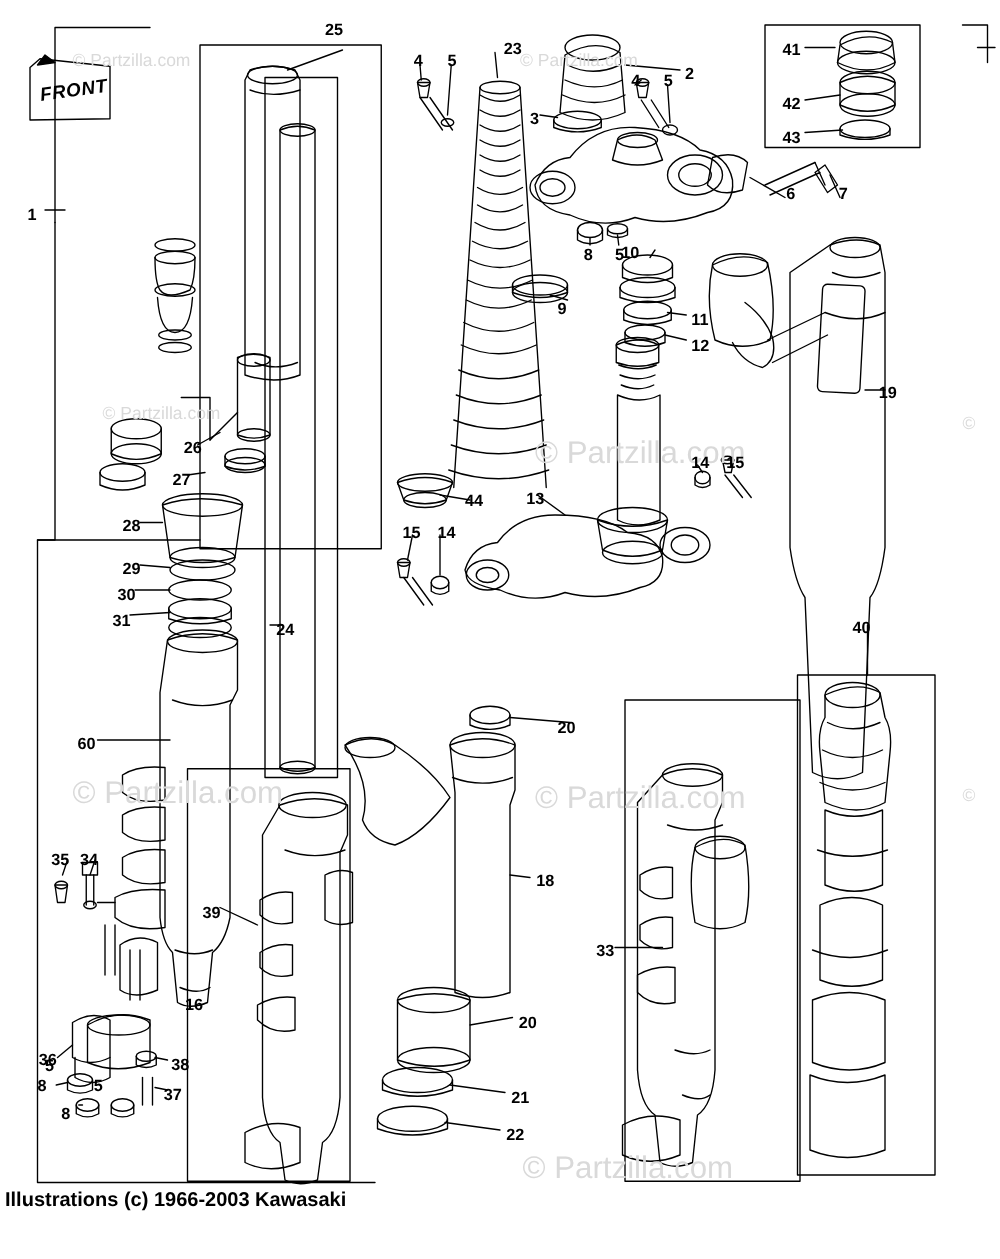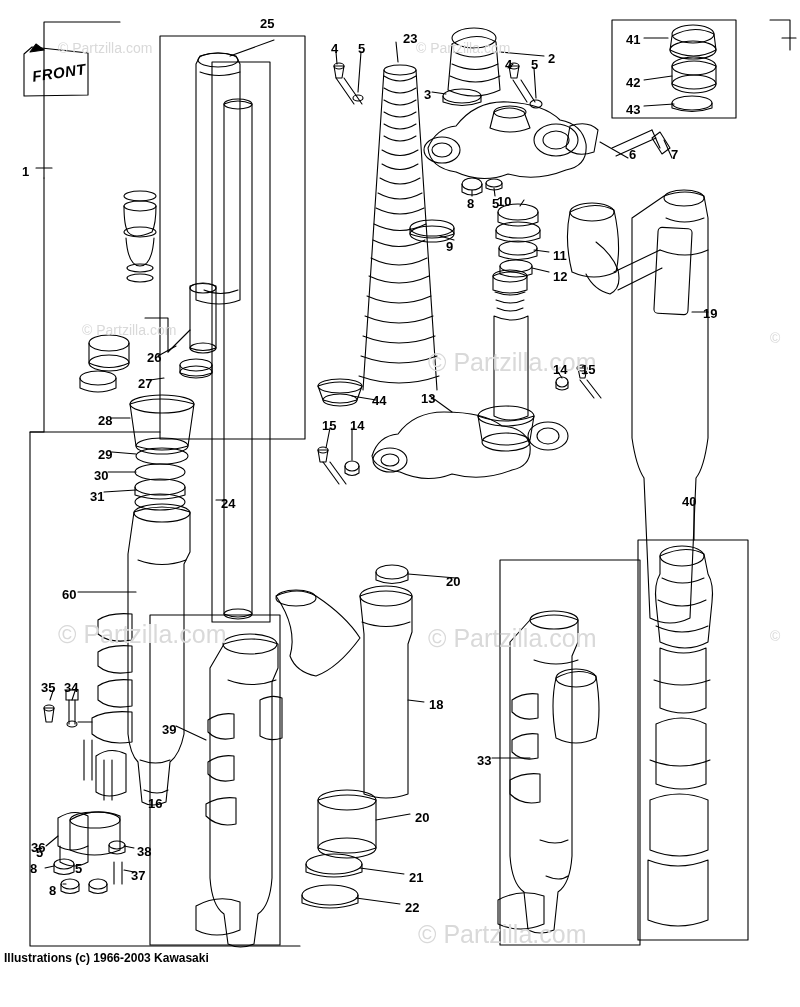--- a/index.html
+++ b/index.html
@@ -63,21 +63,21 @@
     font-style: italic;
     letter-spacing: 0.5px;
     transform: rotate(-8deg);
     color: #000;
   }
   #copyright {
     position: absolute;
     left: 4px;
     top: 950px;
     width: 560px;
-    font-size: 12px;
+    font-size: 16px;
     font-weight: bold;
     color: #000;
     line-height: 1.35;
   }
 </style>
 </head>
 <body>
 
 <div id="page">
 

